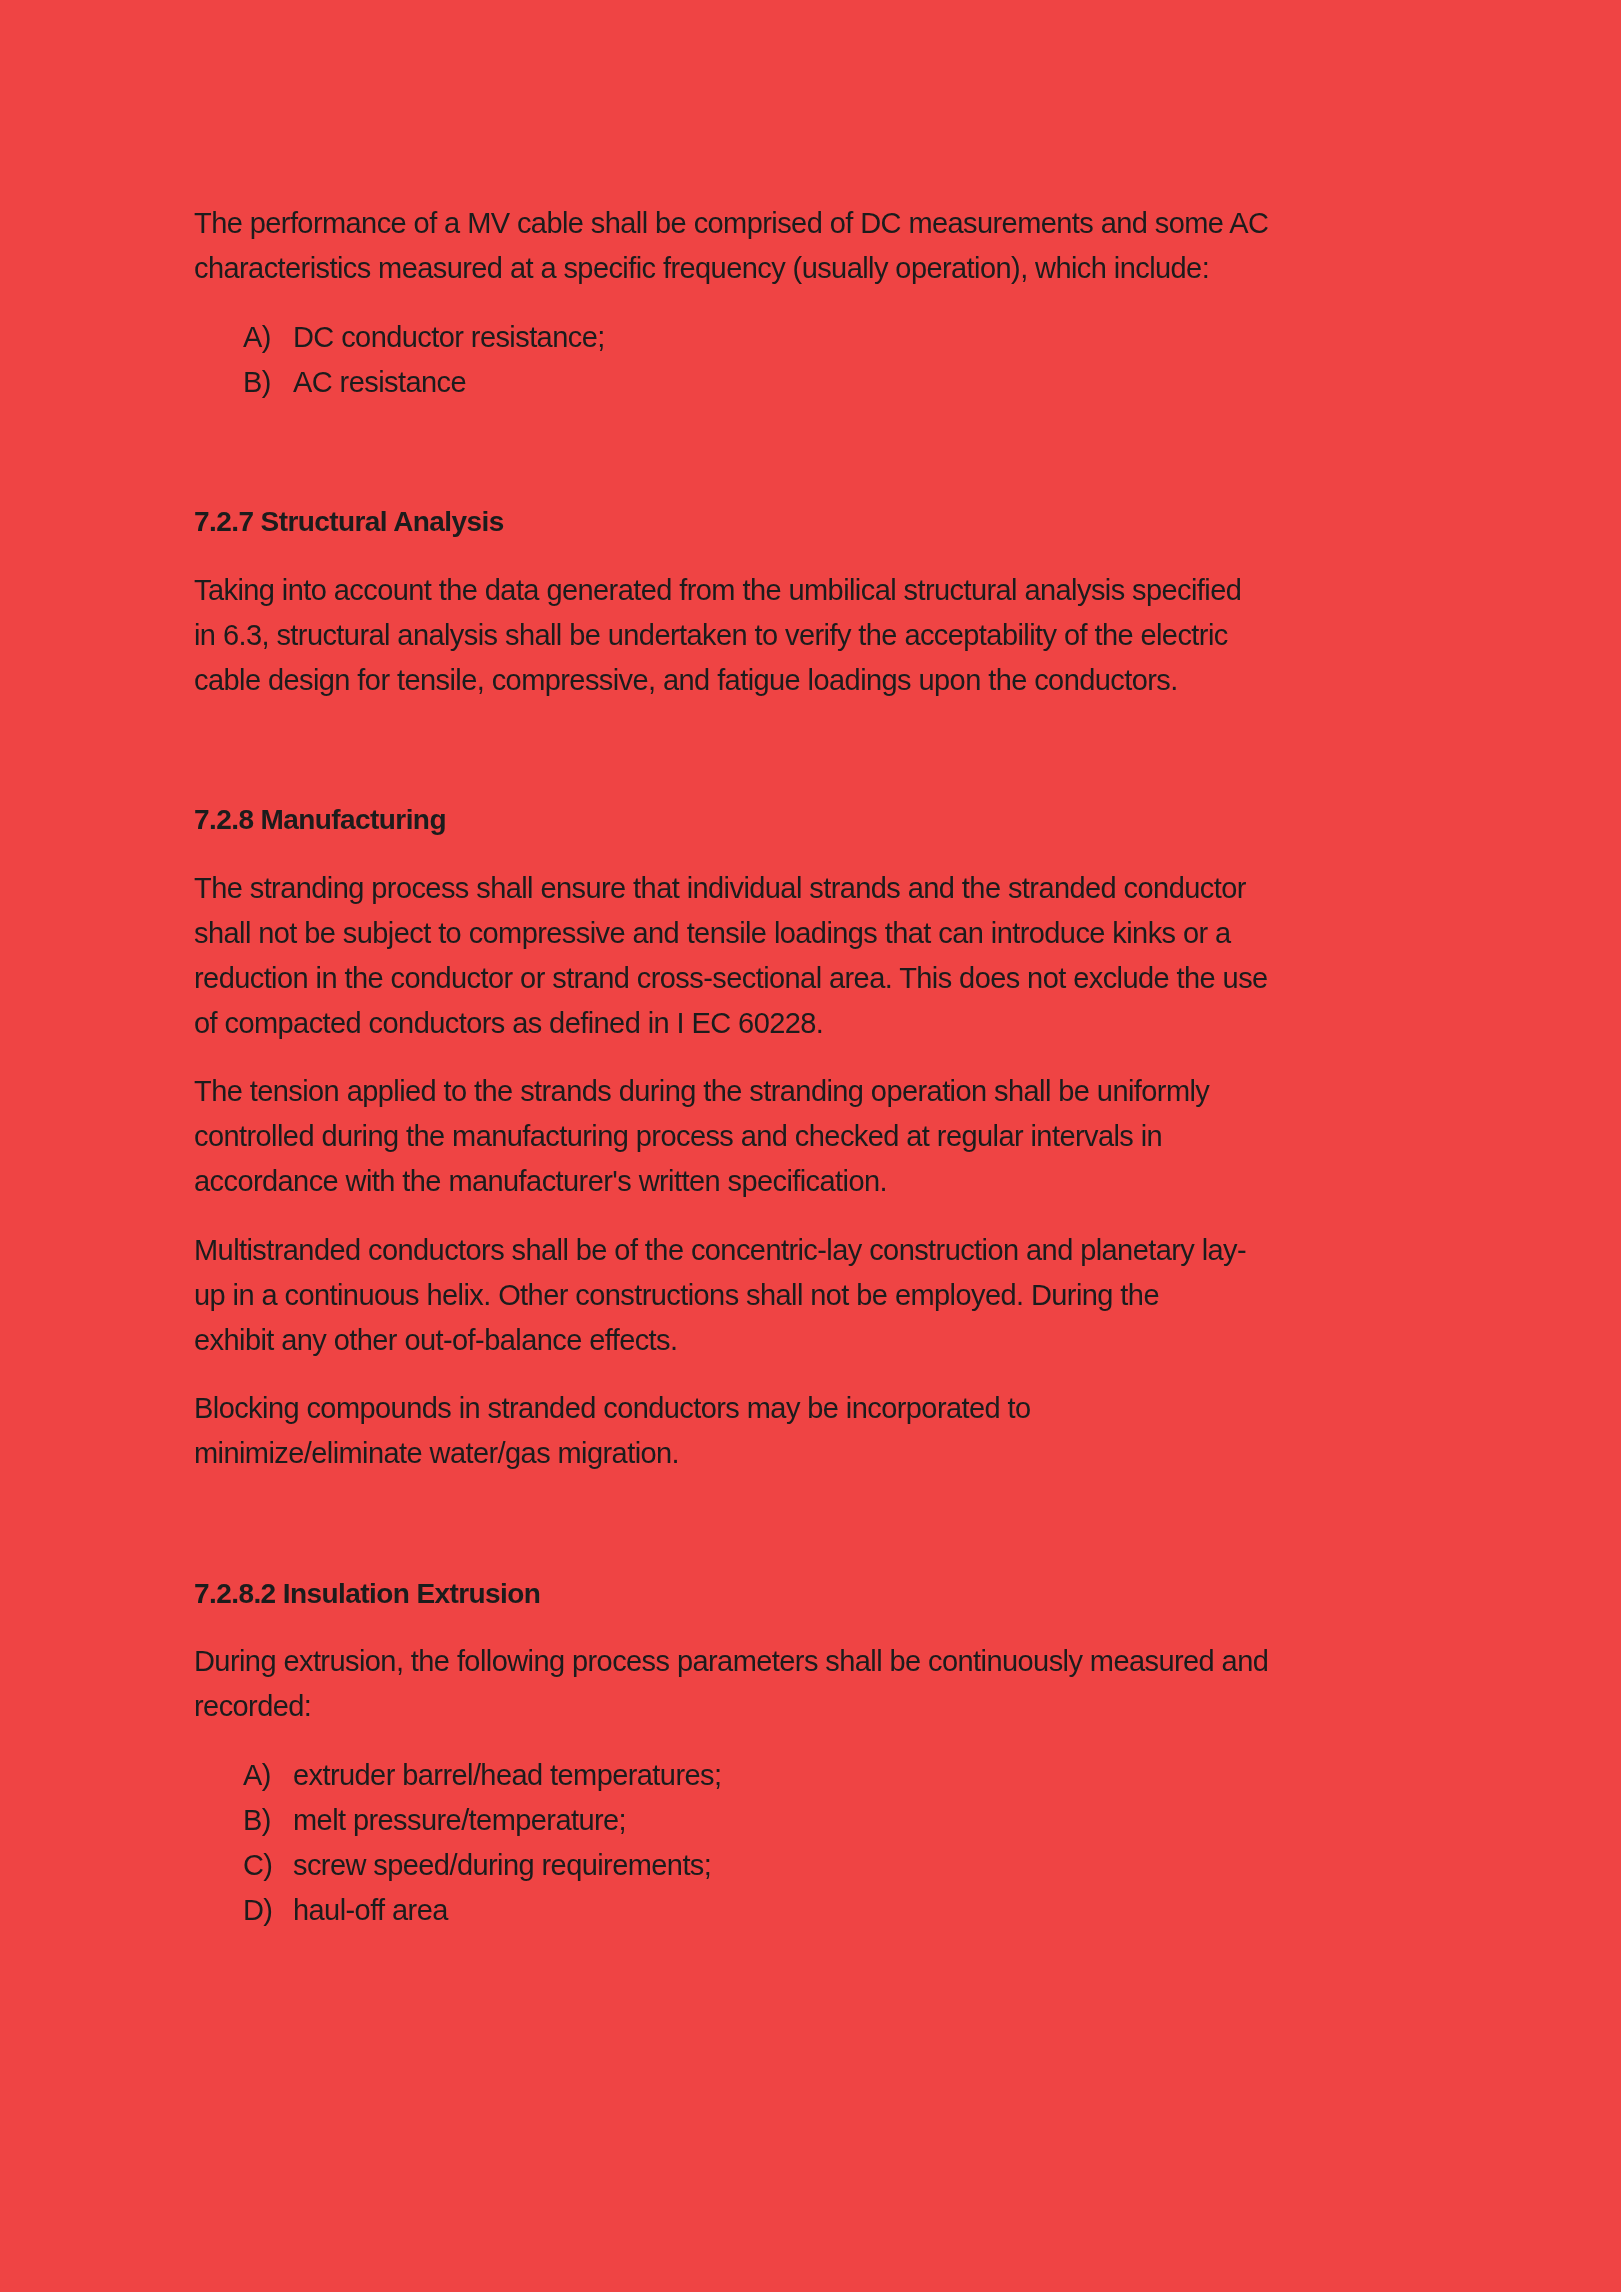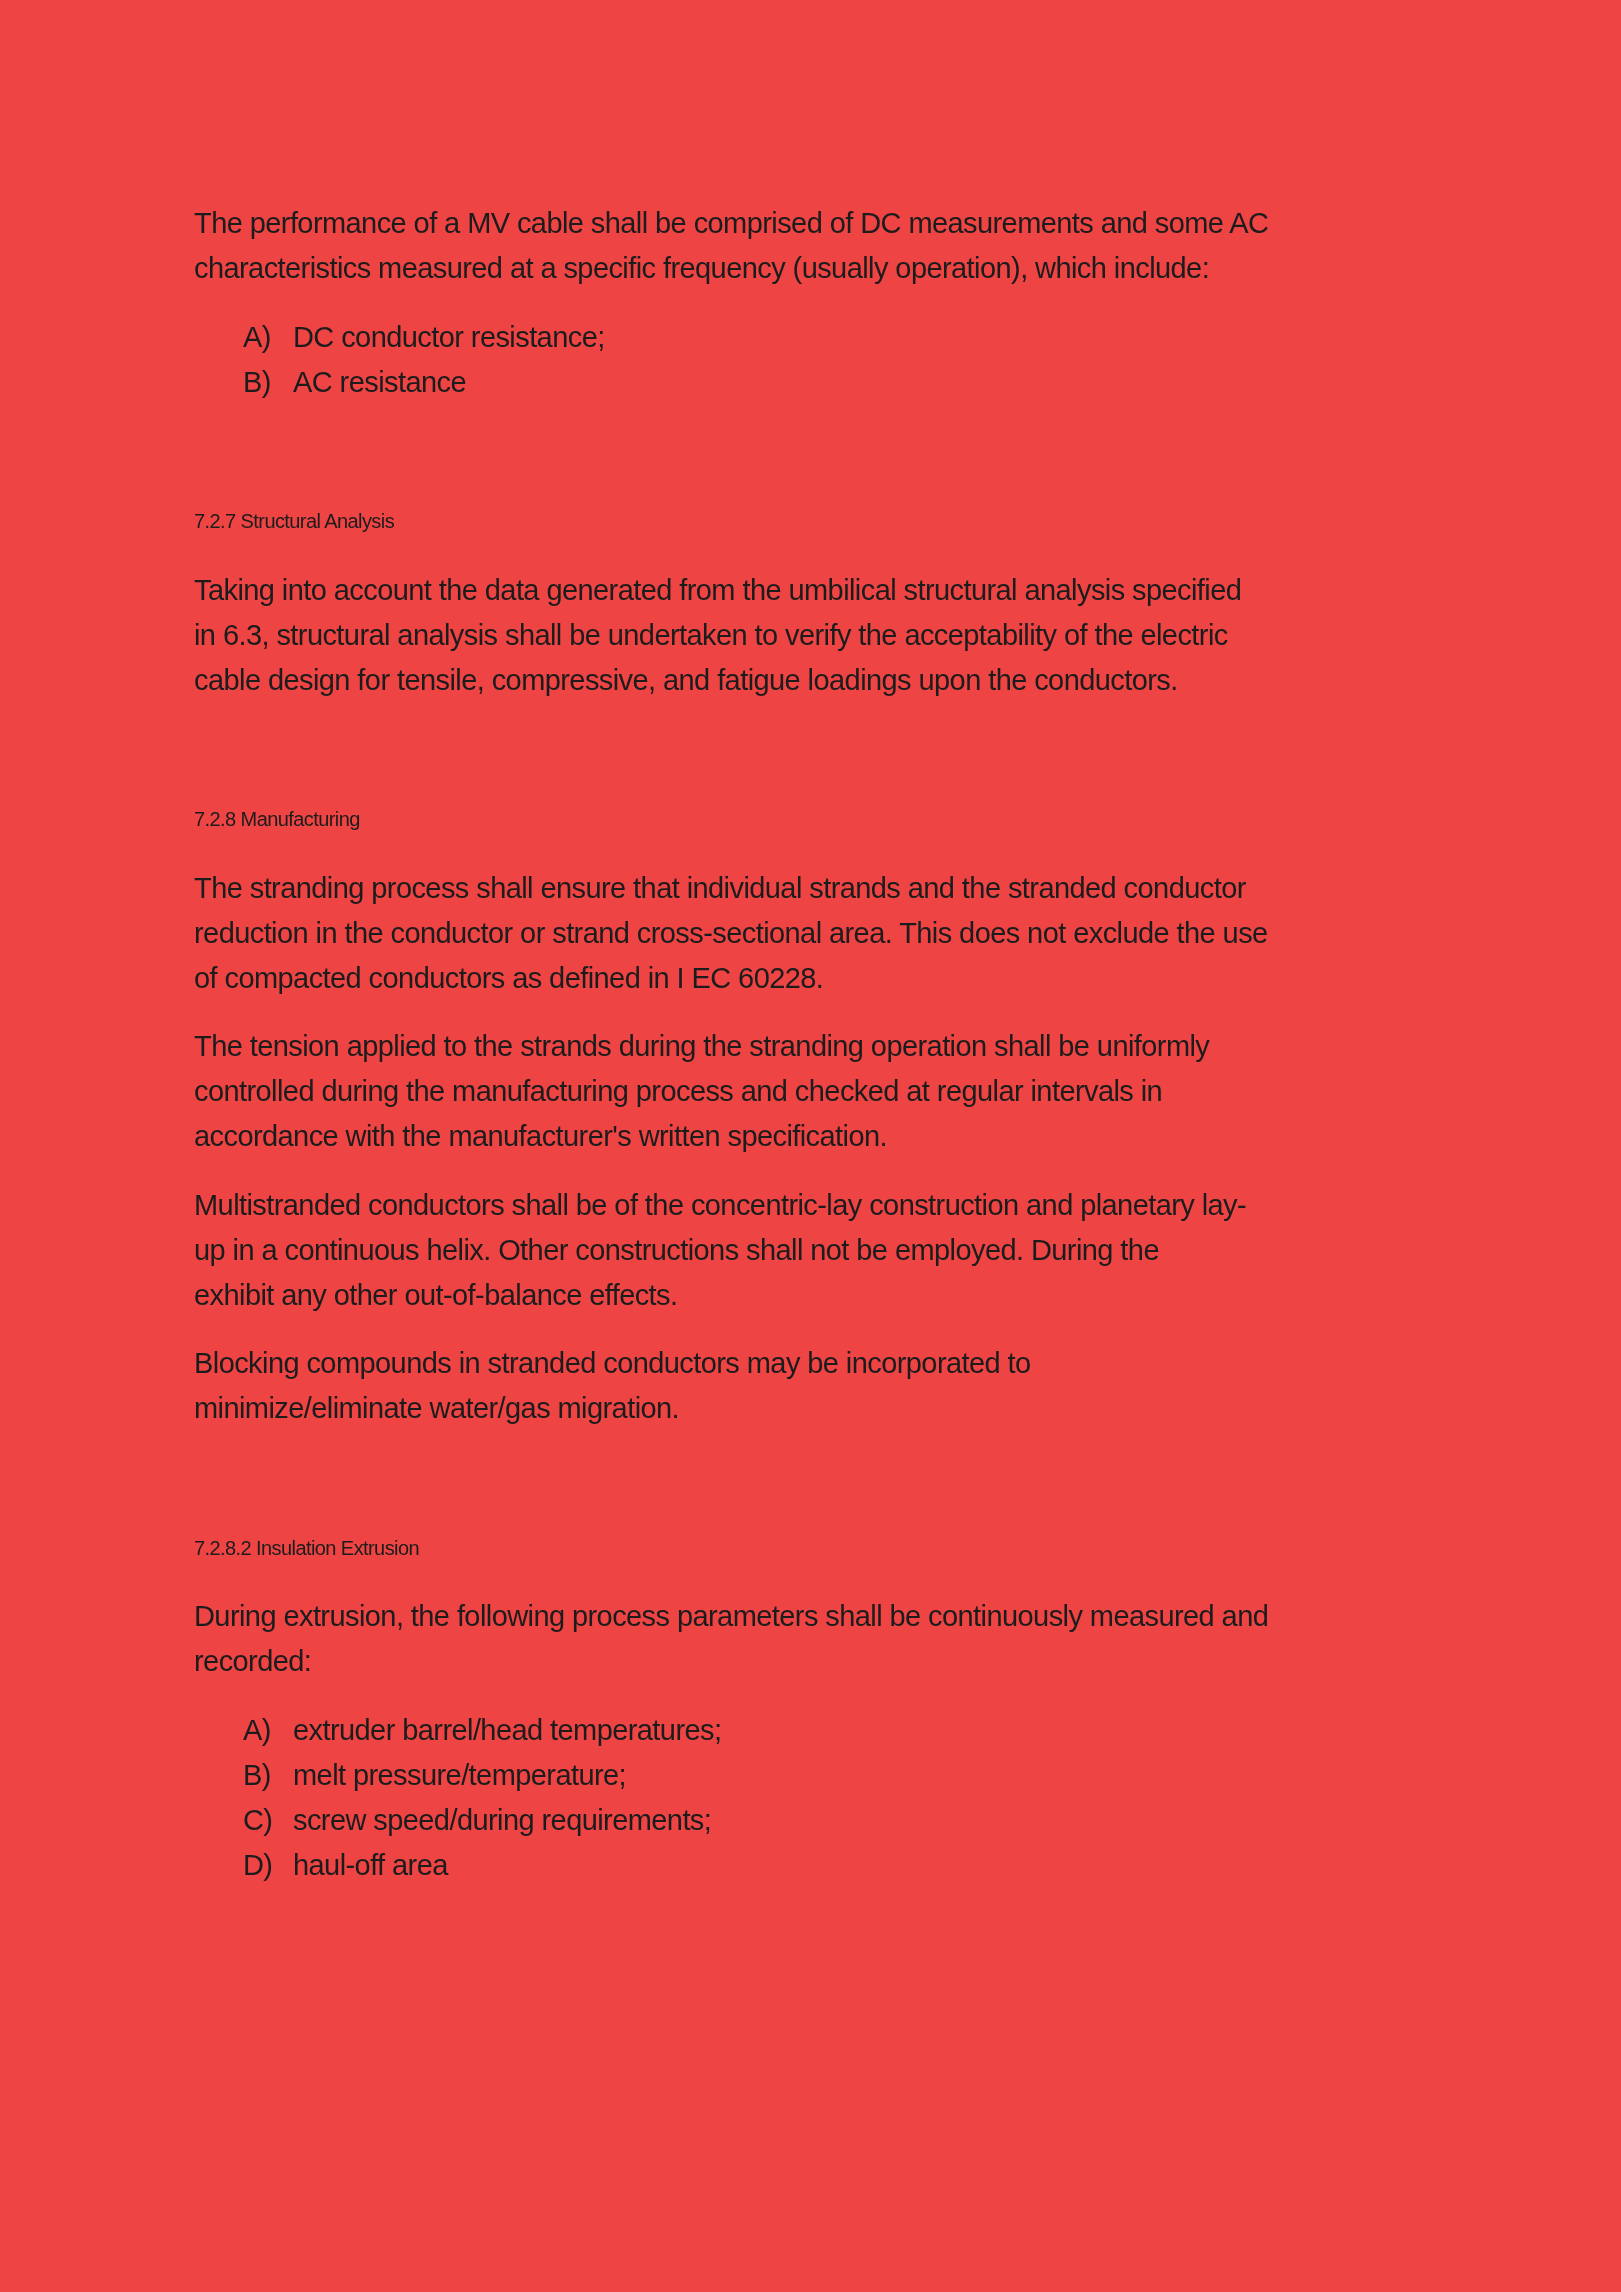--- a/index.html
+++ b/index.html
@@ -24,22 +24,22 @@
     flex-direction: column;
     padding: 201px 176px 0 194px;
   }
   .para {
     margin: 0 0 23.5px 0;
   }
   .para .line {
     white-space: pre;
   }
   .heading {
-    font-size: 20px;
-    font-weight: 400;
+    font-size: 28px;
+    font-weight: 700;
     line-height: 45px;
     margin: 71px 0 23.5px 0;
     white-space: pre;
   }
   .list {
     margin: 0 0 23.5px 0;
     padding-left: 49px;
   }
   .list-item {
     display: flex;
@@ -81,20 +81,21 @@
       <div class="line">Taking into account the data generated from the umbilical structural analysis specified</div>
       <div class="line">in 6.3, structural analysis shall be undertaken to verify the acceptability of the electric</div>
       <div class="line">cable design for tensile, compressive, and fatigue loadings upon the conductors.</div>
     </div>
 
     <div class="heading">7.2.8 Manufacturing</div>
 
 
     <div class="para">
       <div class="line">The stranding process shall ensure that individual strands and the stranded conductor</div>
+      <div class="line">shall not be subject to compressive and tensile loadings that can introduce kinks or a</div>
       <div class="line">reduction in the conductor or strand cross-sectional area. This does not exclude the use</div>
       <div class="line">of compacted conductors as defined in I EC 60228.</div>
     </div>
 
     <div class="para">
       <div class="line">The tension applied to the strands during the stranding operation shall be uniformly</div>
       <div class="line">controlled during the manufacturing process and checked at regular intervals in</div>
       <div class="line">accordance with the manufacturer's written specification.</div>
     </div>
 

